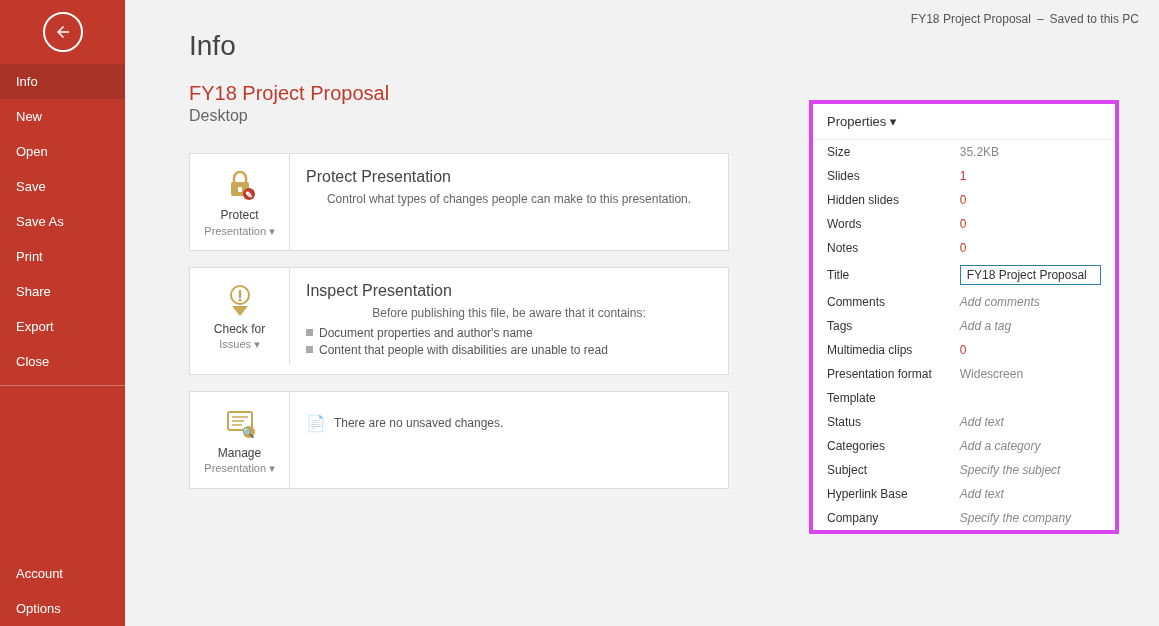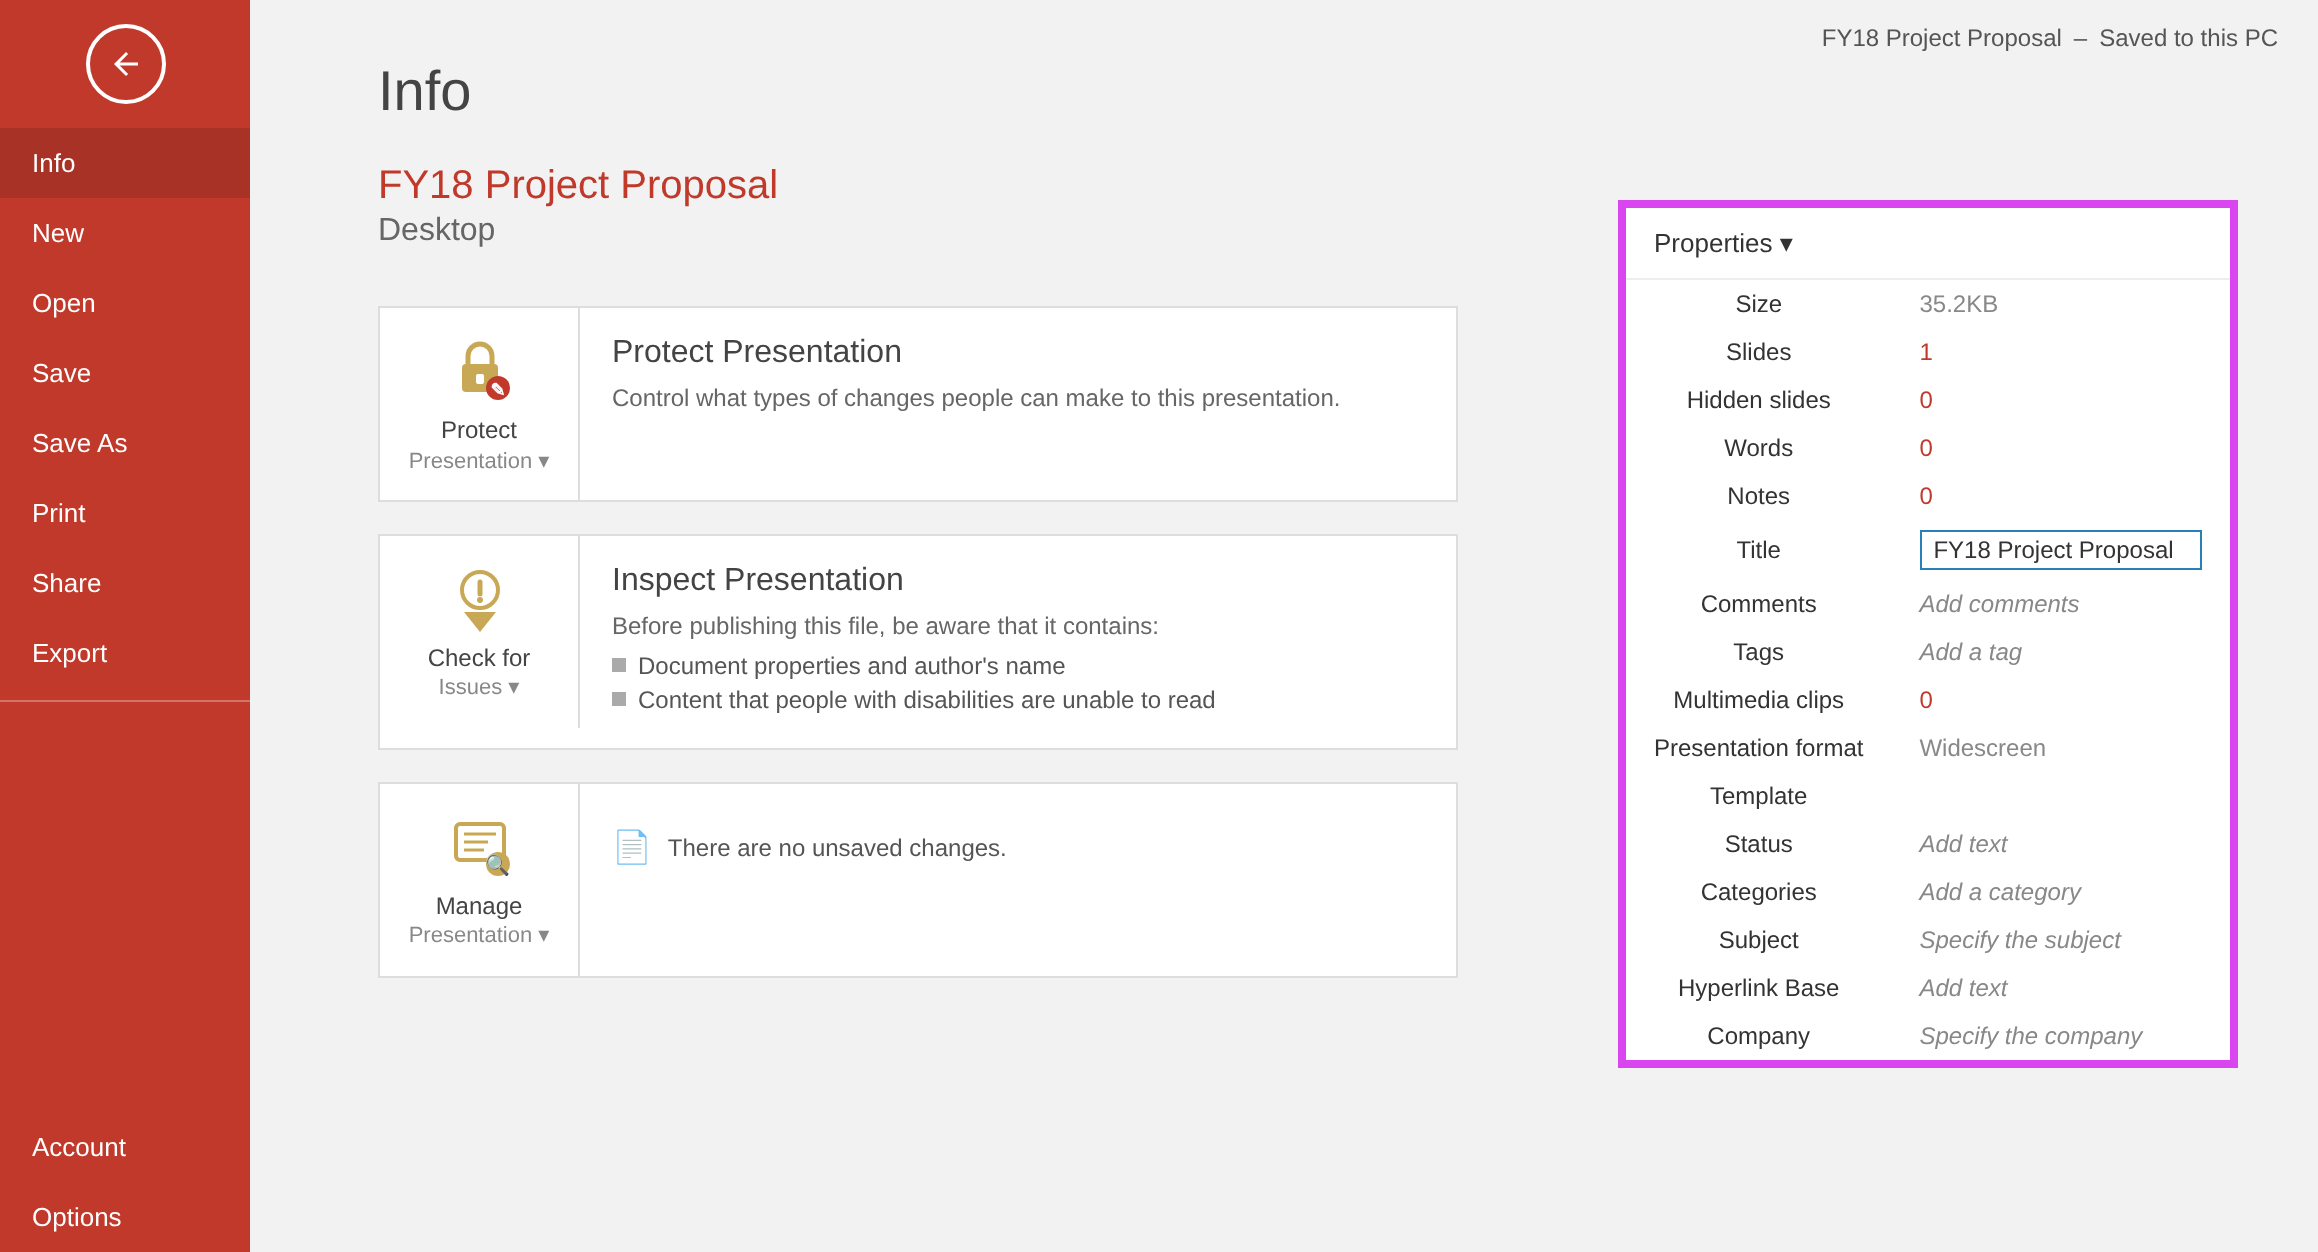--- a/index.html
+++ b/index.html
@@ -130,20 +130,21 @@
     .section-heading {
       font-size: 16px;
       color: #444;
       font-weight: 400;
       margin-bottom: 6px;
     }
     .section-desc {
       font-size: 12px;
       color: #666;
       margin-bottom: 4px;
+      text-align: center;
     }
     .section-bullets {
       list-style: none;
       margin-top: 6px;
     }
     .section-bullets li {
       font-size: 12px;
       color: #555;
       display: flex;
       align-items: flex-start;
@@ -190,21 +191,20 @@
     }
     .props-table tr td {
       padding: 5px 14px;
       font-size: 12px;
       vertical-align: middle;
     }
     .props-table tr td:first-child {
       color: #333;
       width: 120px;
       white-space: nowrap;
-      text-align: center;
     }
     .props-table tr td:last-child {
       color: #888;
     }
     .props-table tr td.value-orange { color: #c0392b; }
     .title-input {
       border: 1px solid #2980b9;
       outline: none;
       padding: 2px 6px;
       font-size: 12px;
@@ -230,20 +230,21 @@
 
   <div class="sidebar-nav">
     <div class="sidebar-item active">Info</div>
     <div class="sidebar-item">New</div>
     <div class="sidebar-item">Open</div>
     <div class="sidebar-item">Save</div>
     <div class="sidebar-item">Save As</div>
     <div class="sidebar-item">Print</div>
     <div class="sidebar-item">Share</div>
     <div class="sidebar-item">Export</div>
+    <div class="sidebar-item">Close</div>
 
     <div class="sidebar-divider"></div>
 
     <div class="sidebar-bottom">
       <div class="sidebar-item">Account</div>
       <div class="sidebar-item">Options</div>
     </div>
   </div>
 </div>
 

